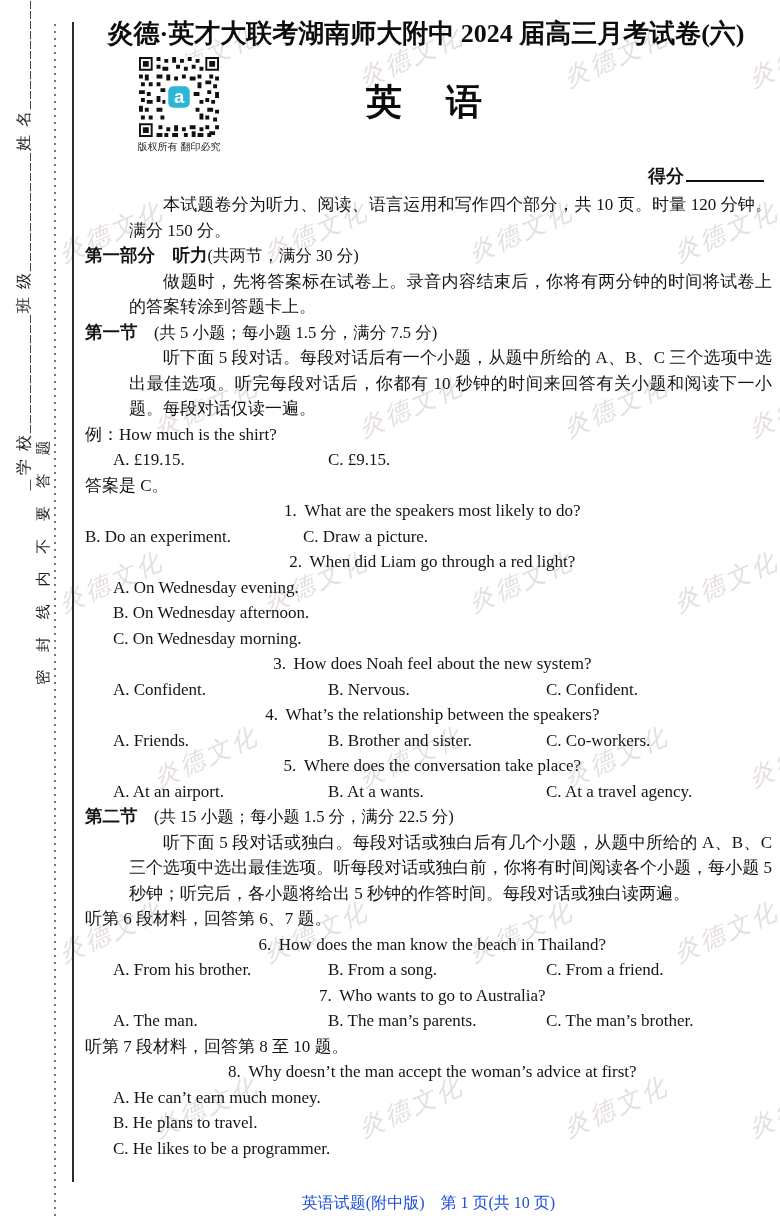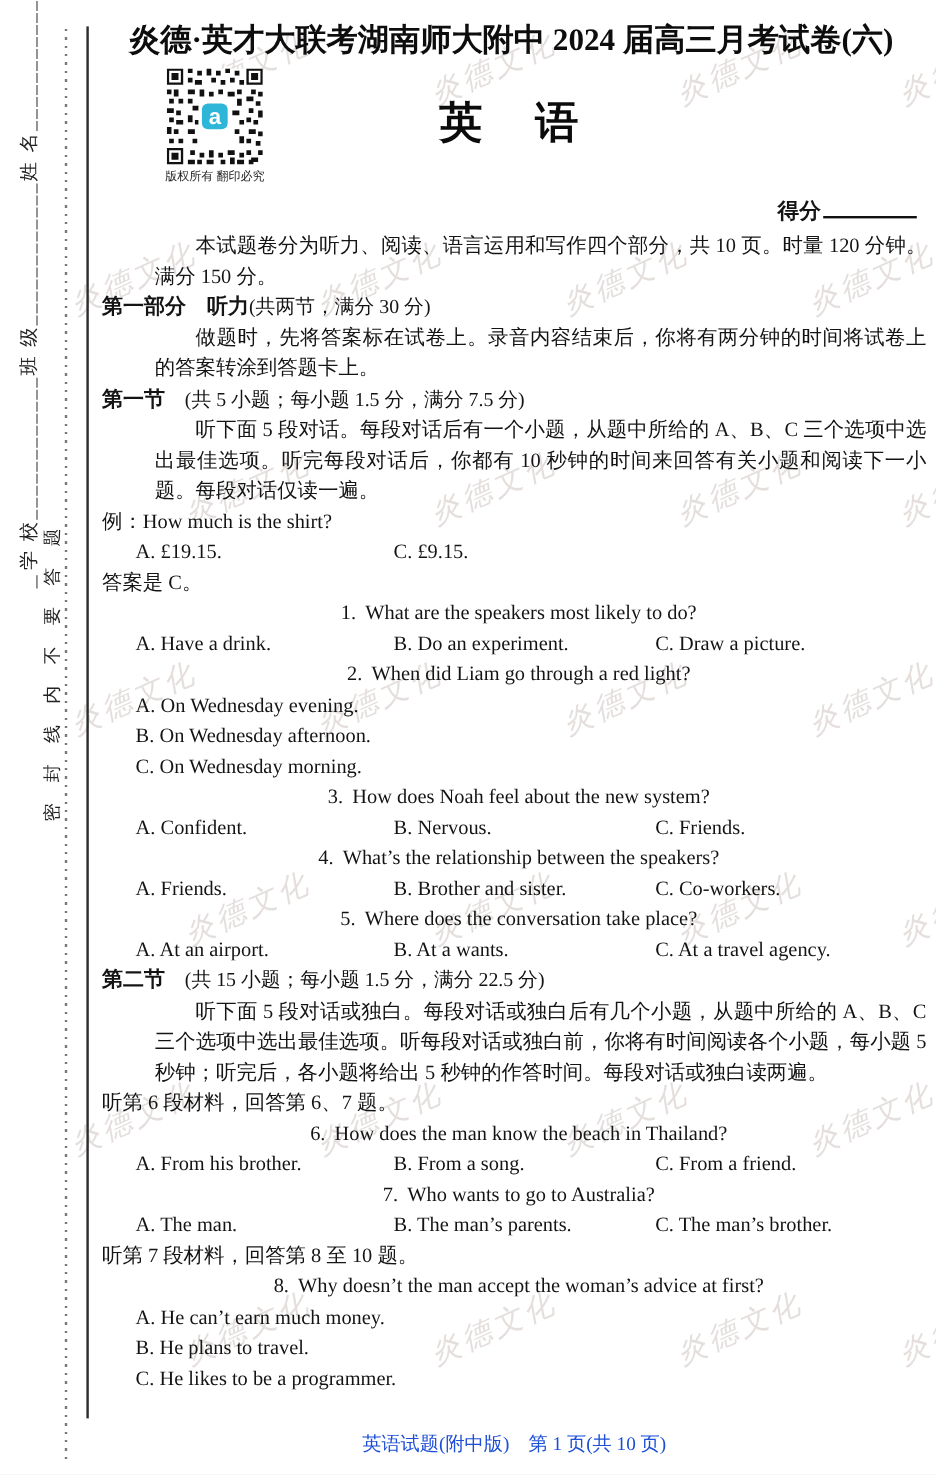--- a/index.html
+++ b/index.html
@@ -163,35 +163,34 @@
       <div class="head"><span class="hbold">第一节</span><span class="hnote">　(共 5 小题；每小题 1.5 分，满分 7.5 分)</span></div>
       <div class="para">听下面 5 段对话。每段对话后有一个小题，从题中所给的 A、B、C 三个选项中选出最佳选项。听完每段对话后，你都有 10 秒钟的时间来回答有关小题和阅读下一小题。每段对话仅读一遍。</div>
       <div class="plain">例：How much is the shirt?</div>
       <div class="optrow">
         <span class="o1">A.  £19.15.</span>
         <span class="o3">C.  £9.15.</span>
       </div>
       <div class="plain">答案是 C。</div>
       <div class="qline"><span class="qnum">1.</span><span>What are the speakers most likely to do?</span></div>
       <div class="optrow">
-        <span class="o1">A.  Have a drink.</span>
         <span class="o2">B.  Do an experiment.</span>
         <span class="o3">C.  Draw a picture.</span>
       </div>
       <div class="qline"><span class="qnum">2.</span><span>When did Liam go through a red light?</span></div>
       <div class="optstack">
         <div>A.  On Wednesday evening.</div>
         <div>B.  On Wednesday afternoon.</div>
         <div>C.  On Wednesday morning.</div>
       </div>
       <div class="qline"><span class="qnum">3.</span><span>How does Noah feel about the new system?</span></div>
       <div class="optrow">
         <span class="o1">A.  Confident.</span>
         <span class="o2">B.  Nervous.</span>
-        <span class="o3">C.  Friends.</span>
+        <span class="o3">C.  Confident.</span>
       </div>
       <div class="qline"><span class="qnum">4.</span><span>What’s the relationship between the speakers?</span></div>
       <div class="optrow">
         <span class="o1">A.  Friends.</span>
         <span class="o2">B.  Brother and sister.</span>
         <span class="o3">C.  Co-workers.</span>
       </div>
       <div class="qline"><span class="qnum">5.</span><span>Where does the conversation take place?</span></div>
       <div class="optrow">
         <span class="o1">A.  At an airport.</span>

